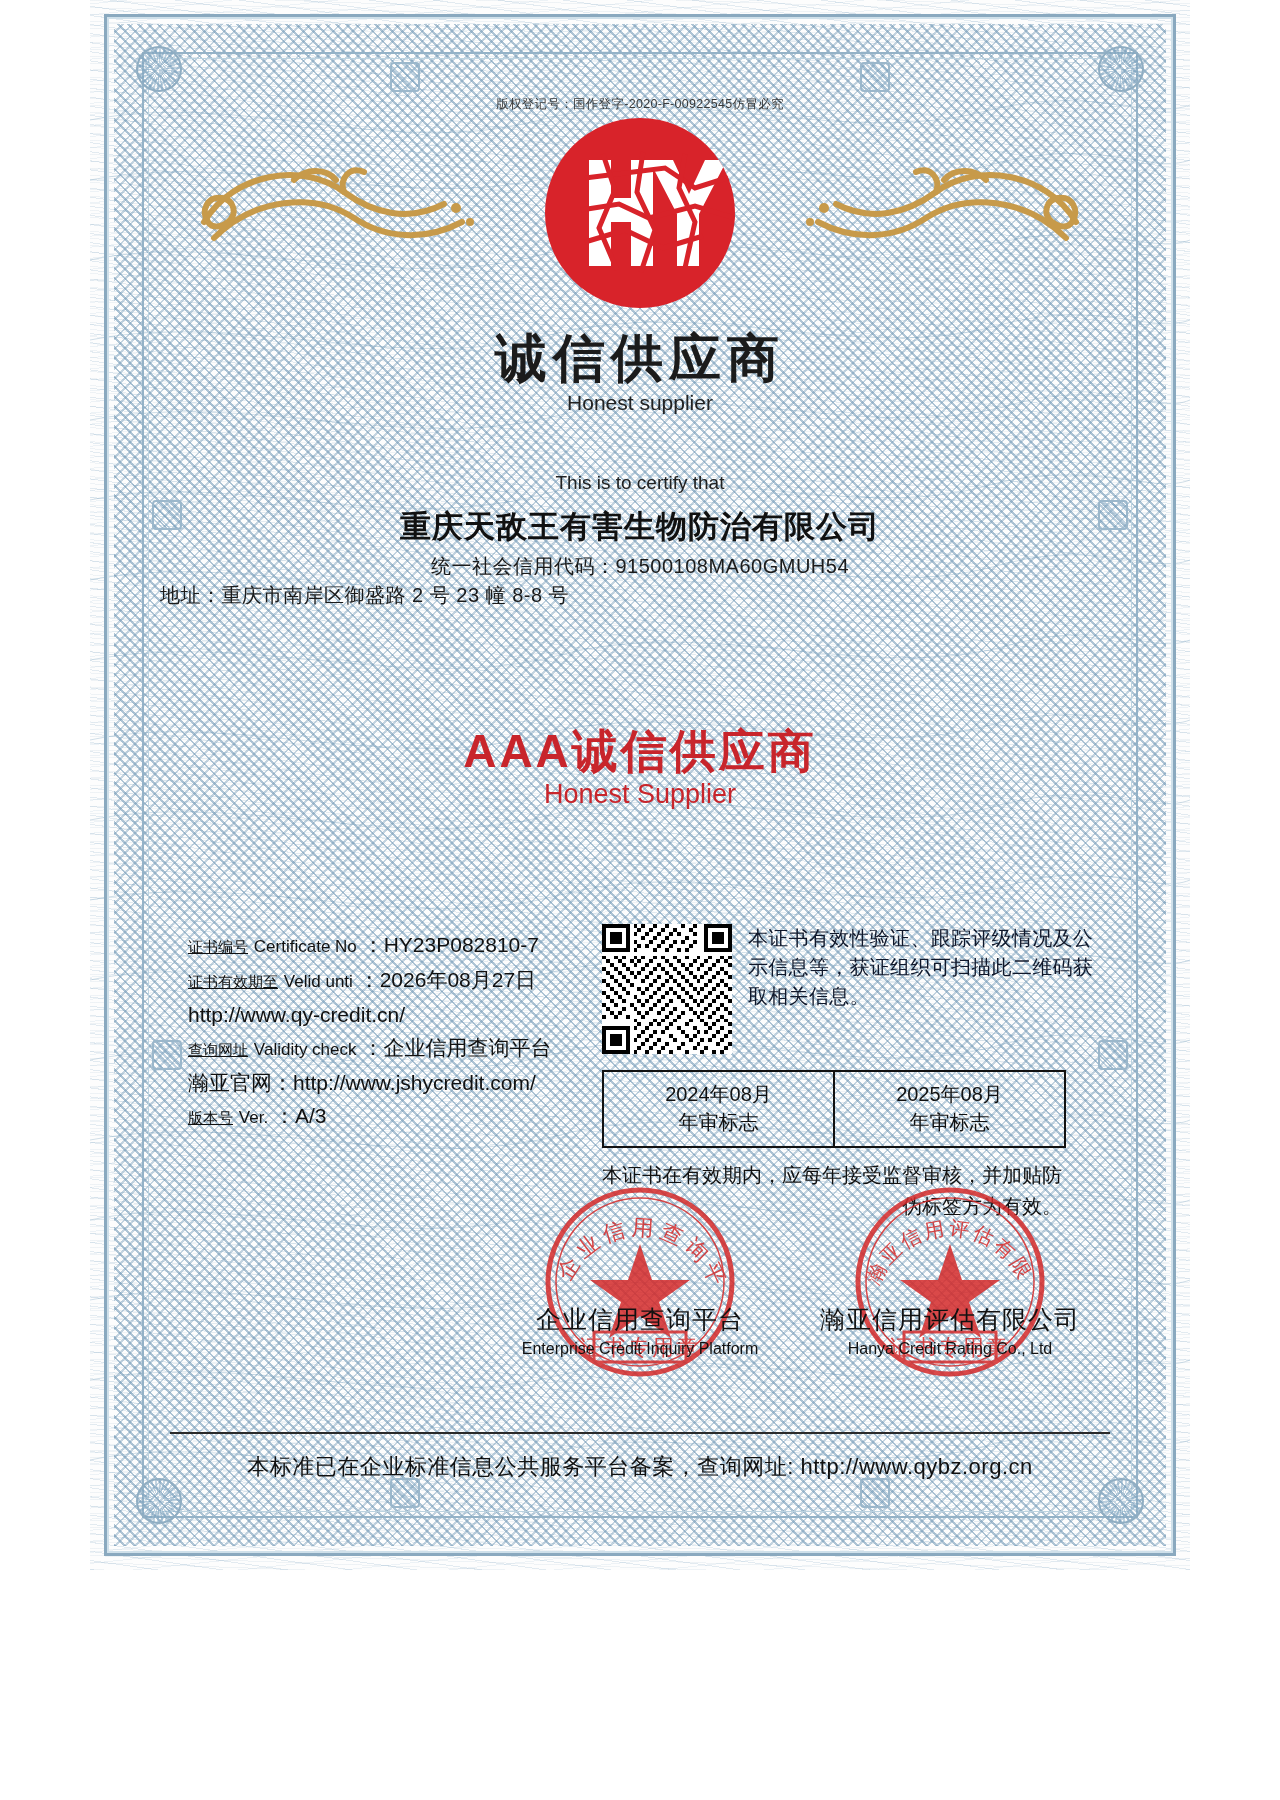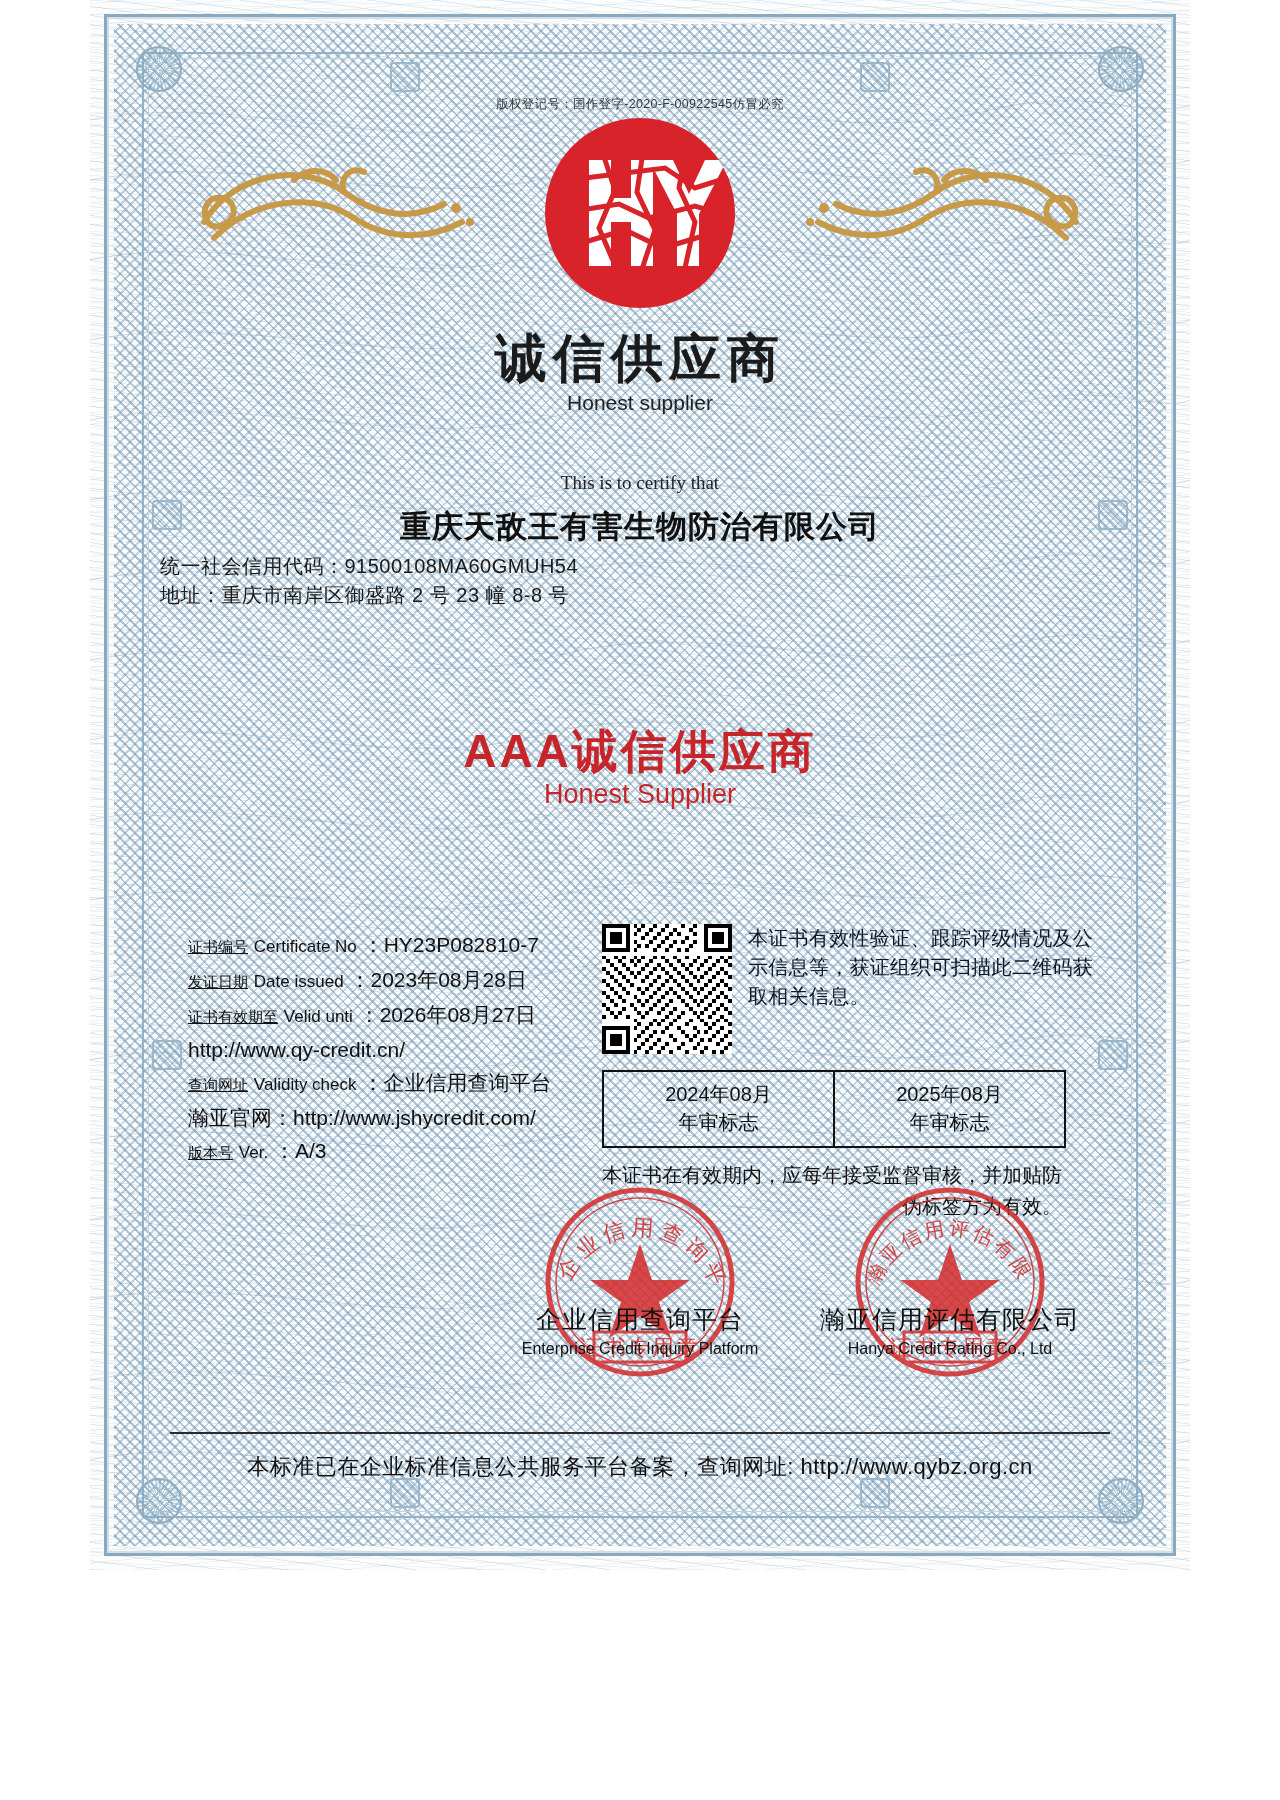--- a/index.html
+++ b/index.html
@@ -163,35 +163,34 @@
     font-size: 27px;
     color: #1b1b1b;
     letter-spacing: 2px;
   }
   .certify-en {
     position: absolute;
     top: 406px; left: 0; right: 0;
     text-align: center;
     font-size: 19px;
     color: #222;
-    font-family: Liberation Serif, serif;
   }
   .company {
     position: absolute;
     top: 440px; left: 0; right: 0;
     text-align: center;
     font-size: 31px;
     font-weight: bold;
     color: #111;
     letter-spacing: 1px;
   }
   .credit-code {
     position: absolute;
     top: 487px; left: 0; right: 0;
-    text-align: left;
+    text-align: center;
     font-size: 20px;
     color: #1b1b1b;
     letter-spacing: .5px;
   }
   .address {
     position: absolute;
     top: 516px; left: 0; right: 0;
     text-align: left;
     font-size: 20px;
     color: #1b1b1b;
@@ -438,25 +437,20 @@
     <div class="address">地址：重庆市南岸区御盛路 2 号 23 幢 8-8 号</div>
 
     <div class="award-cn">AAA诚信供应商</div>
     <div class="award-en">Honest Supplier</div>
 
     <div class="details">
       <div class="row">
         <span class="lbl-cn">证书编号</span>
         <span class="lbl-en">Certificate No</span>
         <span class="val">：HY23P082810-7</span>
-      </div>
-      <div class="row">
-        <span class="lbl-cn">发证日期</span>
-        <span class="lbl-en">Date issued</span>
-        <span class="val">：2023年08月28日</span>
       </div>
       <div class="row">
         <span class="lbl-cn">证书有效期至</span>
         <span class="lbl-en">Velid unti</span>
         <span class="val">：2026年08月27日</span>
       </div>
       <div class="row url">http://www.qy-credit.cn/</div>
       <div class="row">
         <span class="lbl-cn">查询网址</span>
         <span class="lbl-en">Validity check</span>

